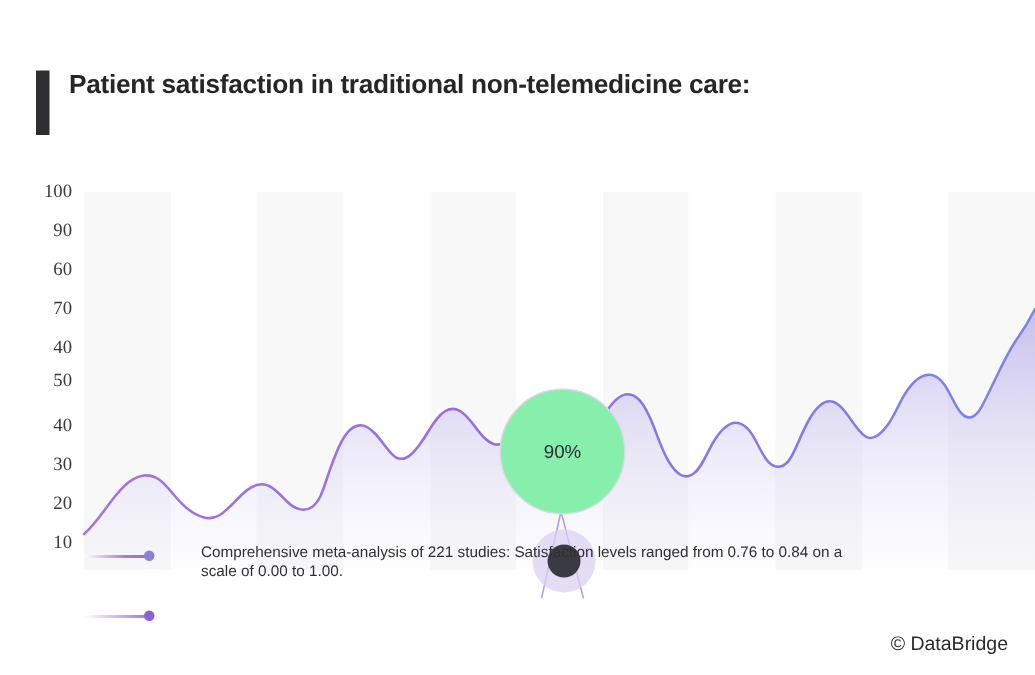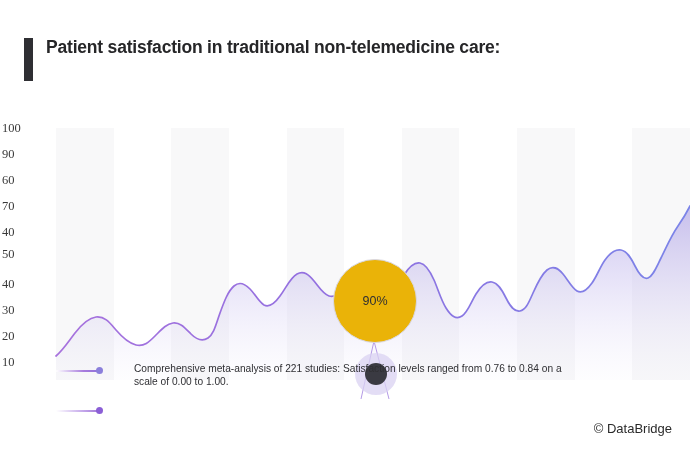--- a/index.html
+++ b/index.html
@@ -13,21 +13,21 @@
     position: relative;
     overflow: hidden;
     font-family: "Liberation Sans", sans-serif;
     color: #2d2d2d;
   }
 
   
   #title-block {
     position: absolute;
     left: 24px;
-    top: 36px;
+    top: 45px;
     width: 640px;
     display: flex;
     align-items: flex-start;
   }
   #title-accent-bar {
     width: 9px;
     height: 43px;
     background: #2f2f33;
     flex: 0 0 auto;
     margin-top: 2px;
@@ -56,20 +56,21 @@
     position: absolute;
     left: 0;
     top: 0;
     width: 48px;
     height: 246px;
   }
   .y-tick {
     position: absolute;
     right: 0;
     width: 46px;
+    text-align: right;
     font-size: 12.5px;
     color: #3a3a3a;
     font-family: "Liberation Serif", serif;
     transform: translateY(-50%);
   }
   #plot-wrap {
     position: absolute;
     left: 56px;
     top: 10px;
     width: 634px;
@@ -97,21 +98,21 @@
   }
 
   
   #callout-circle {
     position: absolute;
     left: 333px;
     top: 141px;
     width: 82px;
     height: 82px;
     border-radius: 50%;
-    background: #eab308;
+    background: #86efac;
     border: 1px solid #d9d8e4;
     display: flex;
     align-items: center;
     justify-content: center;
     font-size: 12.5px;
     color: #2f2f33;
   }
   #callout-leader {
     position: absolute;
     left: 333px;

